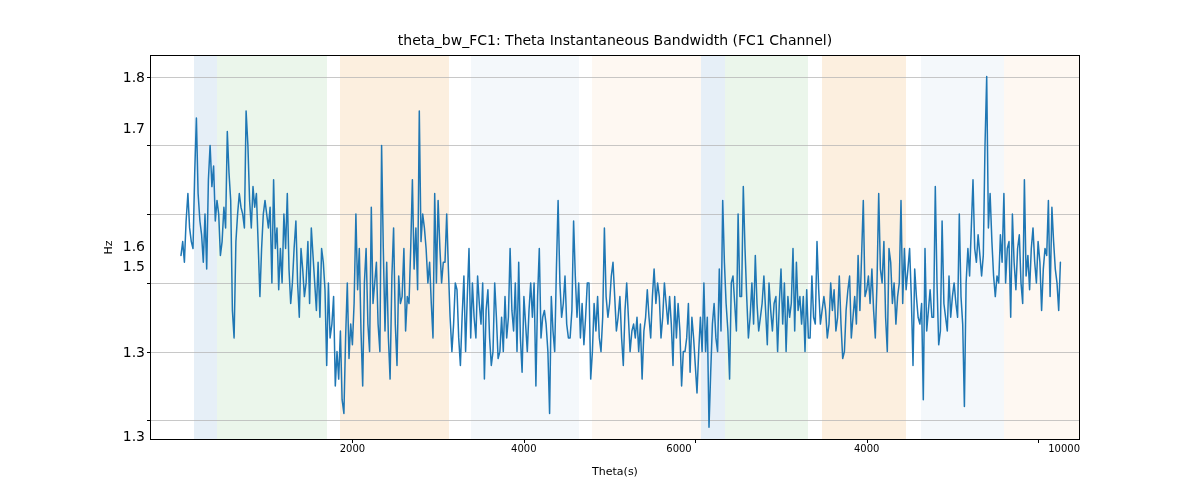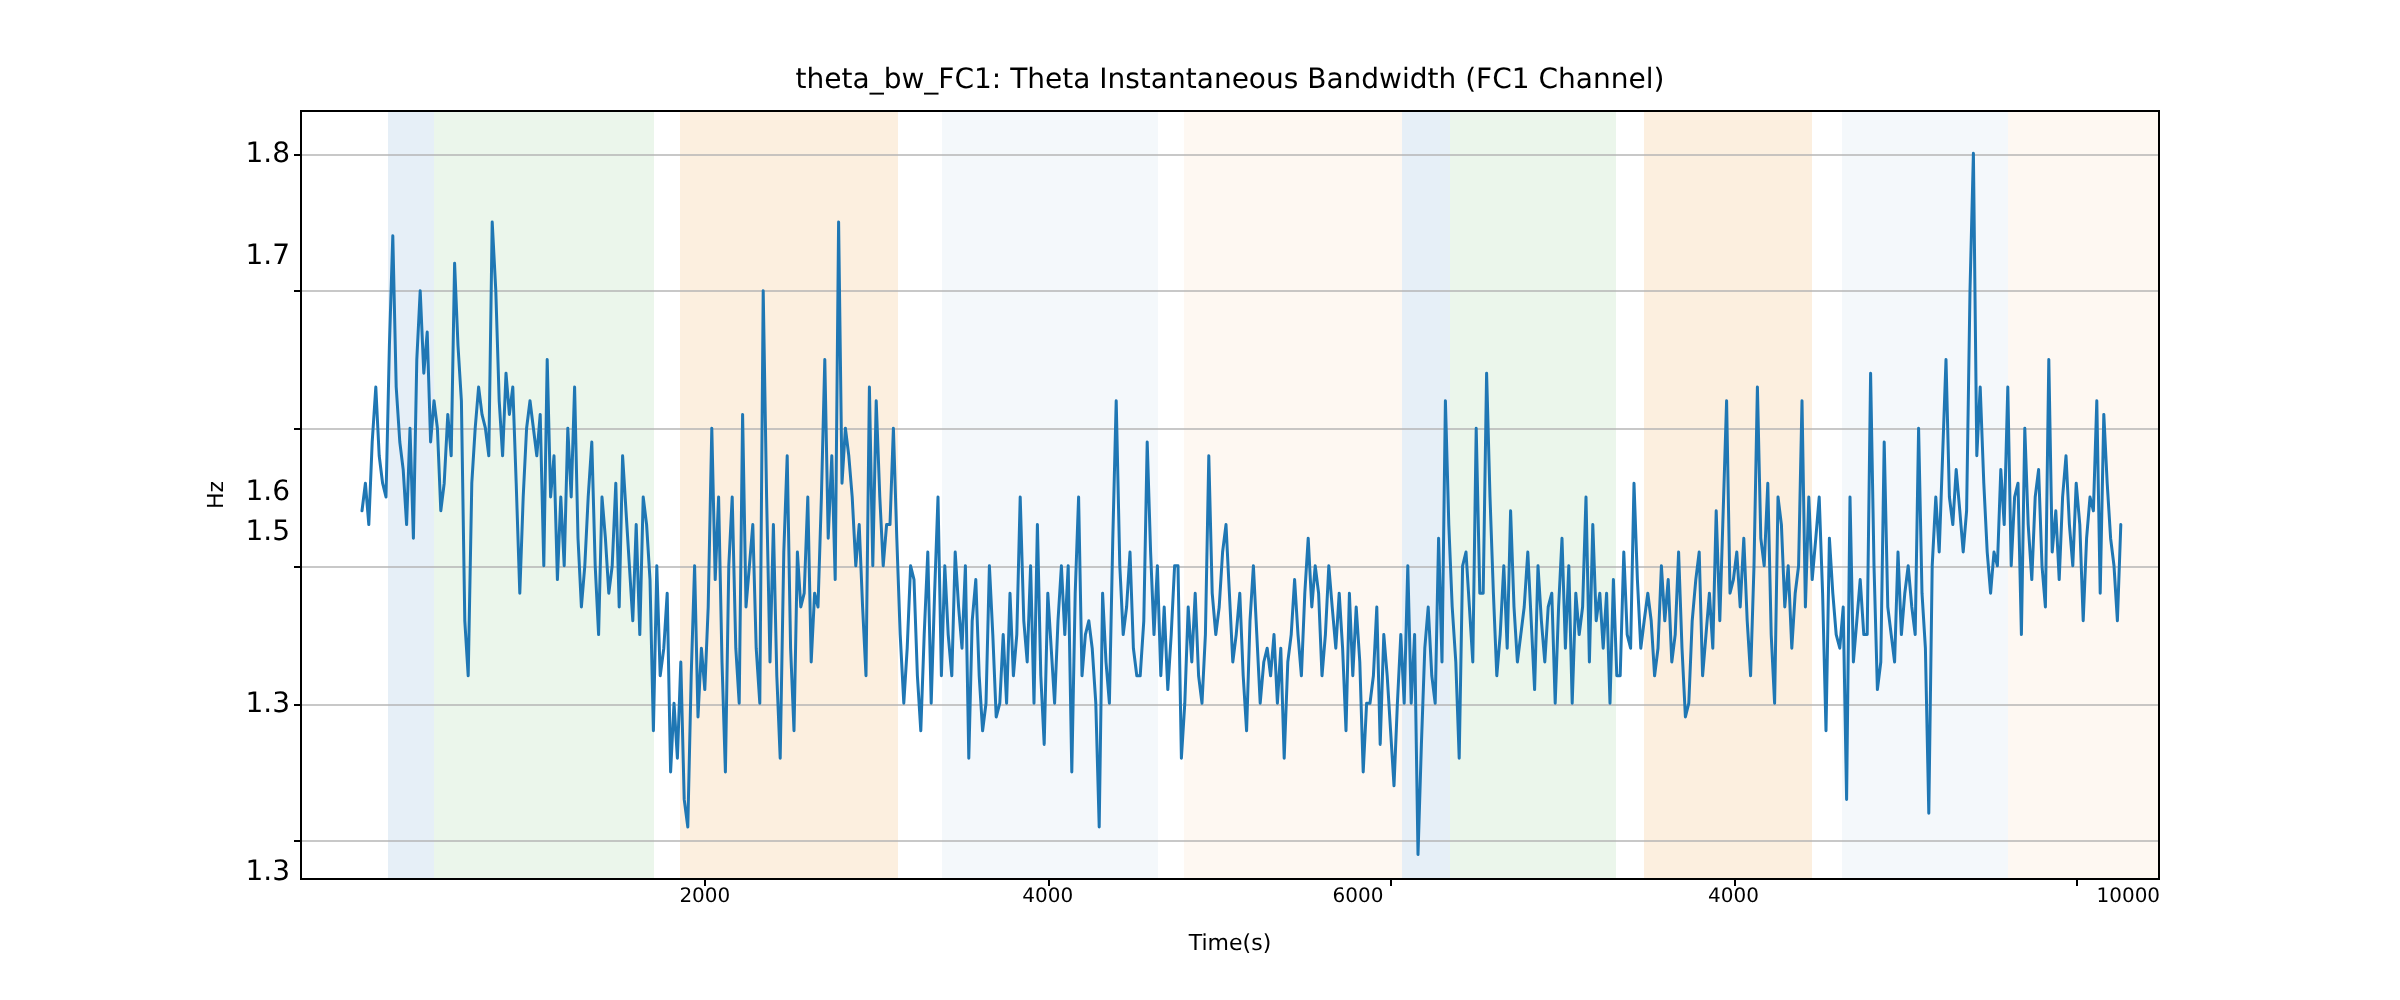--- a/index.html
+++ b/index.html
@@ -166,17 +166,17 @@
         <div class="tick-label-y" style="top: 210px;">1.5</div>
         <div class="tick-mark-y" style="top: 158.125px;"></div>
         <div class="tick-label-y" style="top: 158.125px; margin-top: 32px;">1.6</div>
         <div class="tick-mark-y" style="top: 89.375px;"></div>
         <div class="tick-label-y" style="top: 72px;">1.7</div>
         <div class="tick-mark-y" style="top: 20.625px;"></div>
         <div class="tick-label-y" style="top: 20.625px;">1.8</div>
       </div>
   </div>
 
-  <div class="xlabel">Time(s)</div>
+  <div class="xlabel">Theta(s)</div>
   <div class="ylabel">
     <span>Hz</span>
   </div>
 </div>
 
 </body></html>

